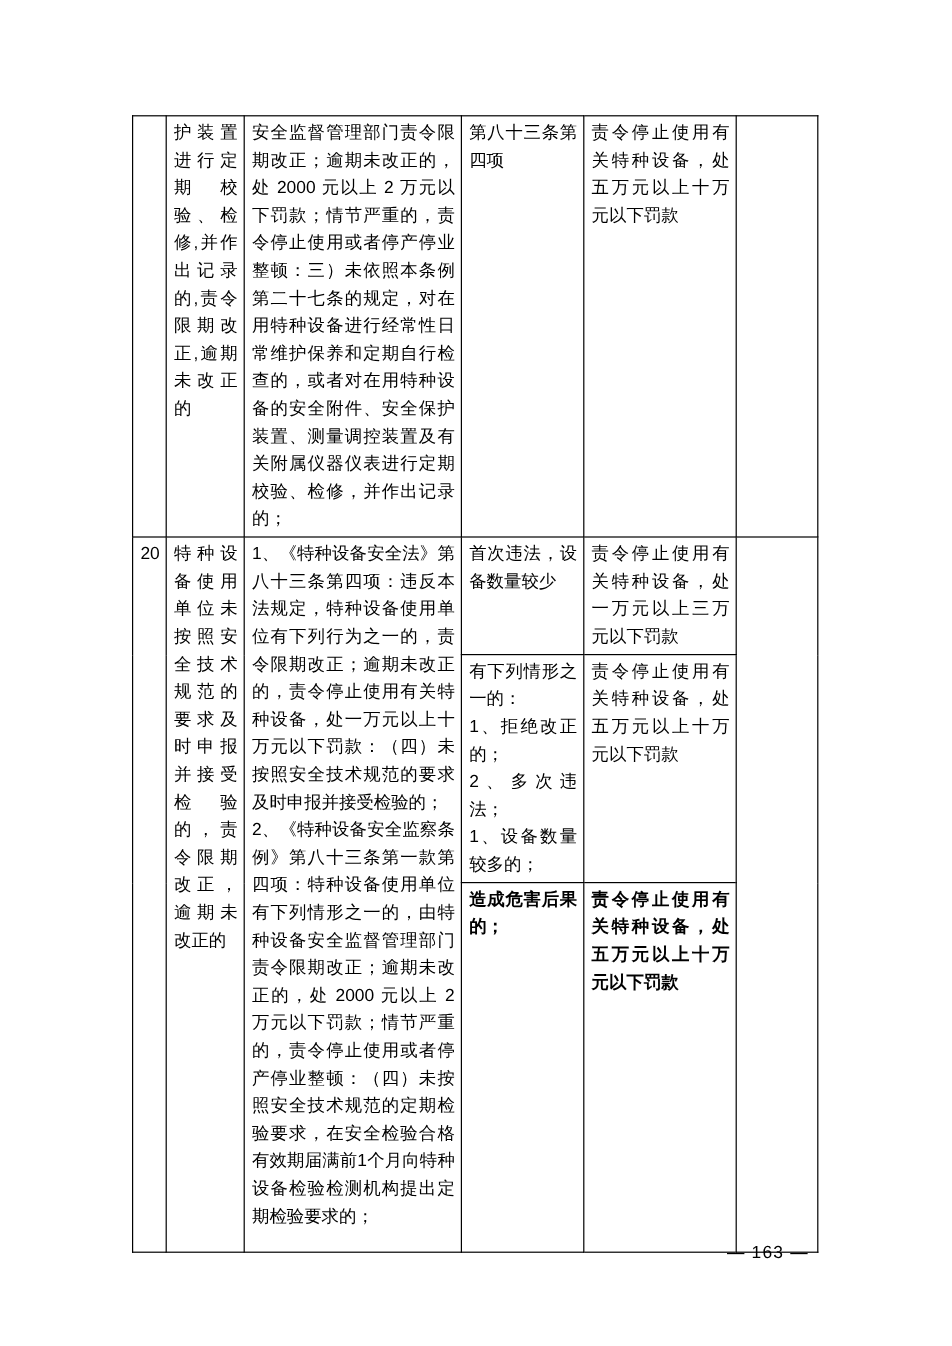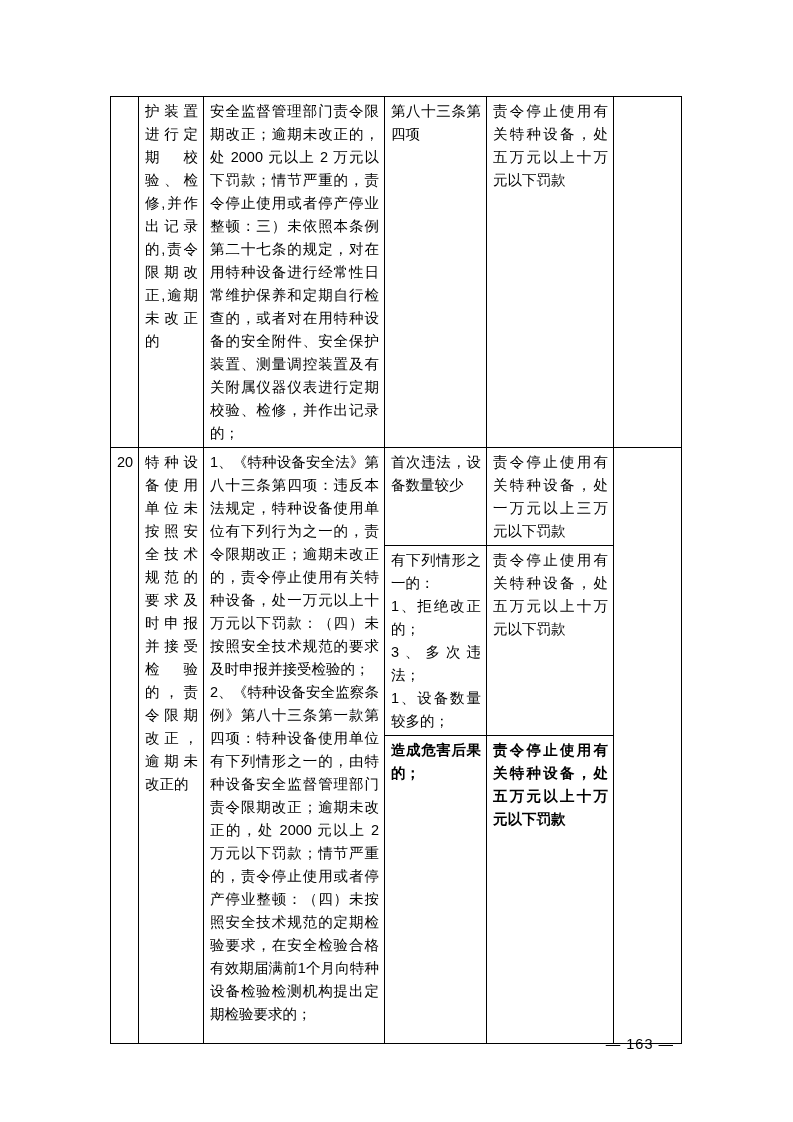--- a/index.html
+++ b/index.html
@@ -108,21 +108,21 @@
         <td class="c-pen">
           <div>责令停止使用有关特种设备，处一万元以上三万元以下罚款</div>
         </td>
         <td class="c-empty" rowspan="3"></td>
       </tr>
 
       <tr class="h-t2">
         <td class="c-circ">
           <div>有下列情形之一的：</div>
           <div>1、拒绝改正的；</div>
-          <div>3、多次违法；</div>
+          <div>2、多次违法；</div>
           <div>1、设备数量较多的；</div>
         </td>
         <td class="c-pen">
           <div>责令停止使用有关特种设备，处五万元以上十万元以下罚款</div>
         </td>
       </tr>
 
       <tr class="h-t3">
         <td class="c-circ">
           <div>造成危害后果的；</div>

